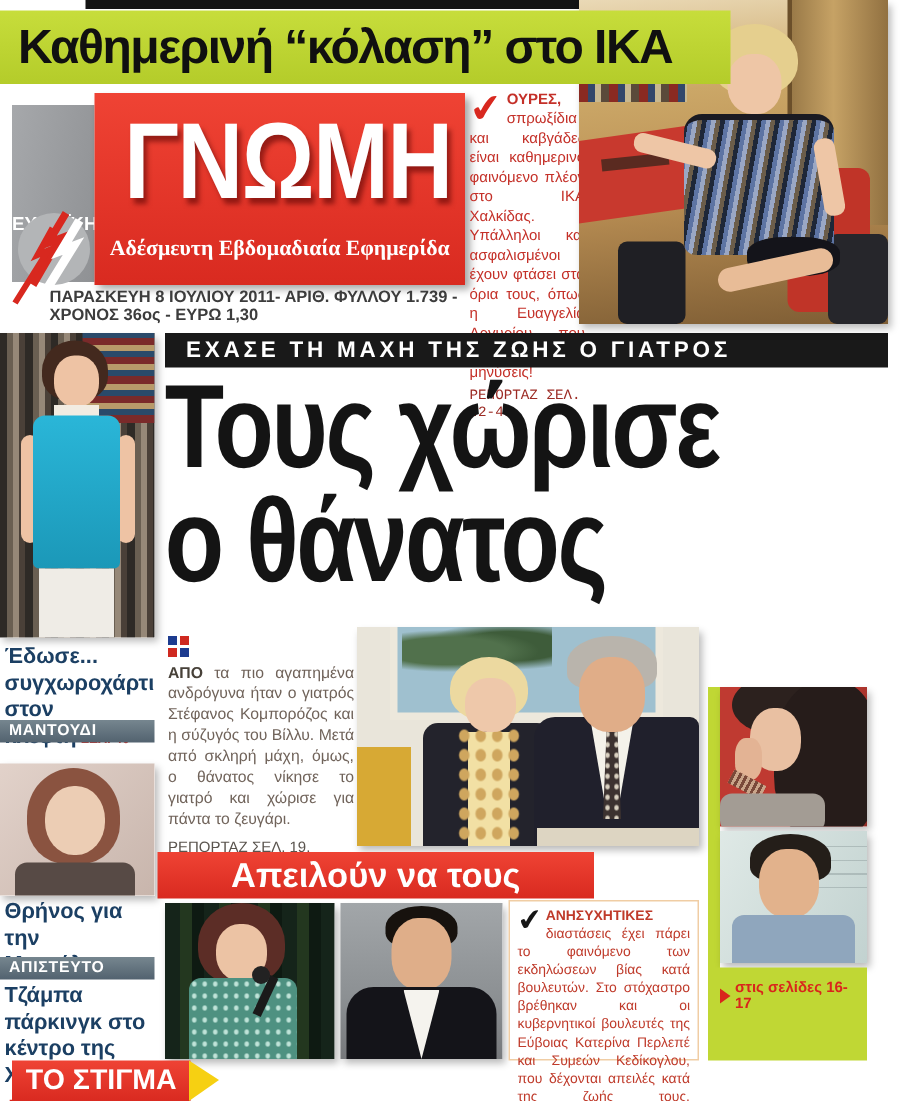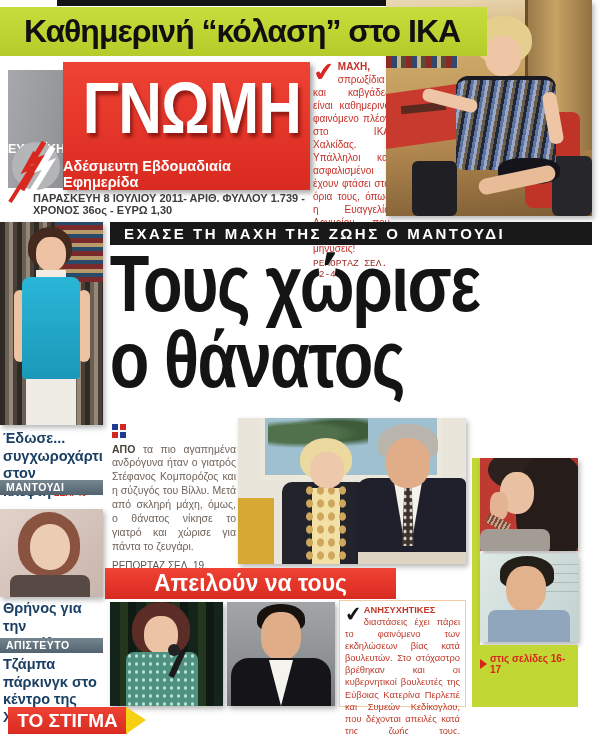--- a/index.html
+++ b/index.html
@@ -4,29 +4,29 @@
 <style>
   * { margin:0; padding:0; box-sizing:border-box; }
   body { background:#ffffff; font-family:"Liberation Sans","DejaVu Sans",sans-serif; }
   #page { position:relative; width:600px; height:734px; background:#ffffff; overflow:hidden; }
   .abs { position:absolute; }
   .photo { position:absolute; overflow:hidden; box-shadow:2px 3px 5px rgba(0,0,0,.28); }
   .p { position:absolute; }
 
   
   #top-line { left:57px; top:0; width:363px; height:6px; background:#141414; }
-  #green-banner { left:0; top:7px; width:487px; height:49px; background:linear-gradient(#c7dd3b,#b4cc2a); z-index:3; display:flex; align-items:center; padding-left:24px; }
+  #green-banner { left:0; top:7px; width:487px; height:49px; background:linear-gradient(#c7dd3b,#b4cc2a); z-index:3; display:flex; align-items:center; padding-left:12px; }
   #green-banner .txt { font-size:32px; font-weight:bold; color:#101010; letter-spacing:-1px; }
 
   
   #masthead-gray { left:8px; top:70px; width:55px; height:118px; background:linear-gradient(100deg,#a6a8ab,#8f9194); }
   #masthead-gray .txt { position:absolute; top:72px; width:100%; text-align:center; color:#fff; font-weight:bold; font-size:12.5px; }
   #masthead-red { left:63px; top:62px; width:247px; height:128px; background:linear-gradient(180deg,#ef4334,#d92a20); box-shadow:3px 3px 5px rgba(0,0,0,.35); }
   #masthead-red .title { display:block; text-align:center; color:#fff; font-weight:bold; font-size:72px; line-height:92px; letter-spacing:-1px; transform:scaleX(.84); transform-origin:50% 0; text-shadow:3px 4px 4px rgba(80,0,0,.55); }
-  #masthead-red .subtitle { display:block; color:#fff; font-weight:bold; font-size:14.5px; margin-top:4px; }
+  #masthead-red .subtitle { display:block; text-align:center; color:#fff; font-weight:bold; font-size:14.5px; margin-top:4px;font-family:Liberation Serif, serif; }
   #logo { left:4px; top:138px; width:64px; height:68px; z-index:2; }
   #dateline { left:33px; top:192px; width:300px; font-size:11px; color:#3c3c3c; font-weight:bold; letter-spacing:0; }
 
   
   #brief { left:313px; top:60px; width:77px; }
   #brief .check { float:left; color:#d8281f; font-size:26px; font-weight:bold; line-height:24px; margin:0 3px 0 0; transform:rotate(-6deg); }
   #brief .body { font-size:10px; line-height:1.3; color:#c43028; text-align:justify; }
   #brief .lead { font-weight:bold; }
   #brief .ref { margin-top:3px; font-size:9.5px; color:#9c2b24;font-family:Liberation Mono, monospace; }
 
@@ -117,25 +117,25 @@
   <svg class="abs" id="logo" viewBox="0 0 64 68">
     <circle cx="32" cy="28" r="24" fill="#b3b5b7"></circle>
     <path d="M40 4 L28 24 L36 21 L18 52" stroke="#d8281f" stroke-width="5" fill="none"></path>
     <path d="M49 9 L37 29 L45 26 L24 60" stroke="#ffffff" stroke-width="6" fill="none"></path>
     <path d="M31 14 L21 32 L28 29 L6 64" stroke="#d8281f" stroke-width="4" fill="none"></path>
   </svg>
   <div class="abs" id="dateline">ΠΑΡΑΣΚΕΥΗ 8 ΙΟΥΛΙΟΥ 2011- ΑΡΙΘ. ΦΥΛΛΟΥ 1.739 - ΧΡΟΝΟΣ 36ος - ΕΥΡΩ 1,30</div>
 
   <div class="abs" id="brief">
     <span class="check">✔</span>
-    <div class="body"><span class="lead">ΜΑΧΗ,</span><span> σπρωξίδια και καβγάδες είναι καθημερινό φαινόμενο πλέον στο ΙΚΑ Χαλκίδας. Υπάλληλοι και ασφαλισμένοι έχουν φτάσει στα όρια τους, όπως η Ευαγγελία Αργυρίου, που απειλεί με μηνύσεις!</span></div>
+    <div class="body"><span class="lead">ΟΥΡΕΣ,</span><span> σπρωξίδια και καβγάδες είναι καθημερινό φαινόμενο πλέον στο ΙΚΑ Χαλκίδας. Υπάλληλοι και ασφαλισμένοι έχουν φτάσει στα όρια τους, όπως η Ευαγγελία Αργυρίου, που απειλεί με μηνύσεις!</span></div>
     <div class="ref">ΡΕΠΟΡΤΑΖ ΣΕΛ. 42-43</div>
   </div>
 
-  <div class="abs" id="kicker">ΕΧΑΣΕ ΤΗ ΜΑΧΗ ΤΗΣ ΖΩΗΣ Ο ΜΑΝΤΟΥΔΙ</div>
+  <div class="abs" id="kicker">ΕΧΑΣΕ ΤΗ ΜΑΧΗ ΤΗΣ ΖΩΗΣ Ο ΓΙΑΤΡΟΣ</div>
   <div class="abs" id="headline">
     <div class="inner">
       <div>Τους χώρισε</div>
       <div>ο θάνατος</div>
     </div>
   </div>
 
   <div class="photo" id="photo-shop">
     <div class="p" style="left:55px;top:0;width:48px;height:60px;background:repeating-linear-gradient(0deg,#7a2a2a 0 5px,#2a4a6a 5px 9px,#b89a6a 9px 13px);"></div>
     <div class="p" style="left:28px;top:5px;width:44px;height:40px;background:#43291e;border-radius:50% 50% 40% 40%;"></div>

